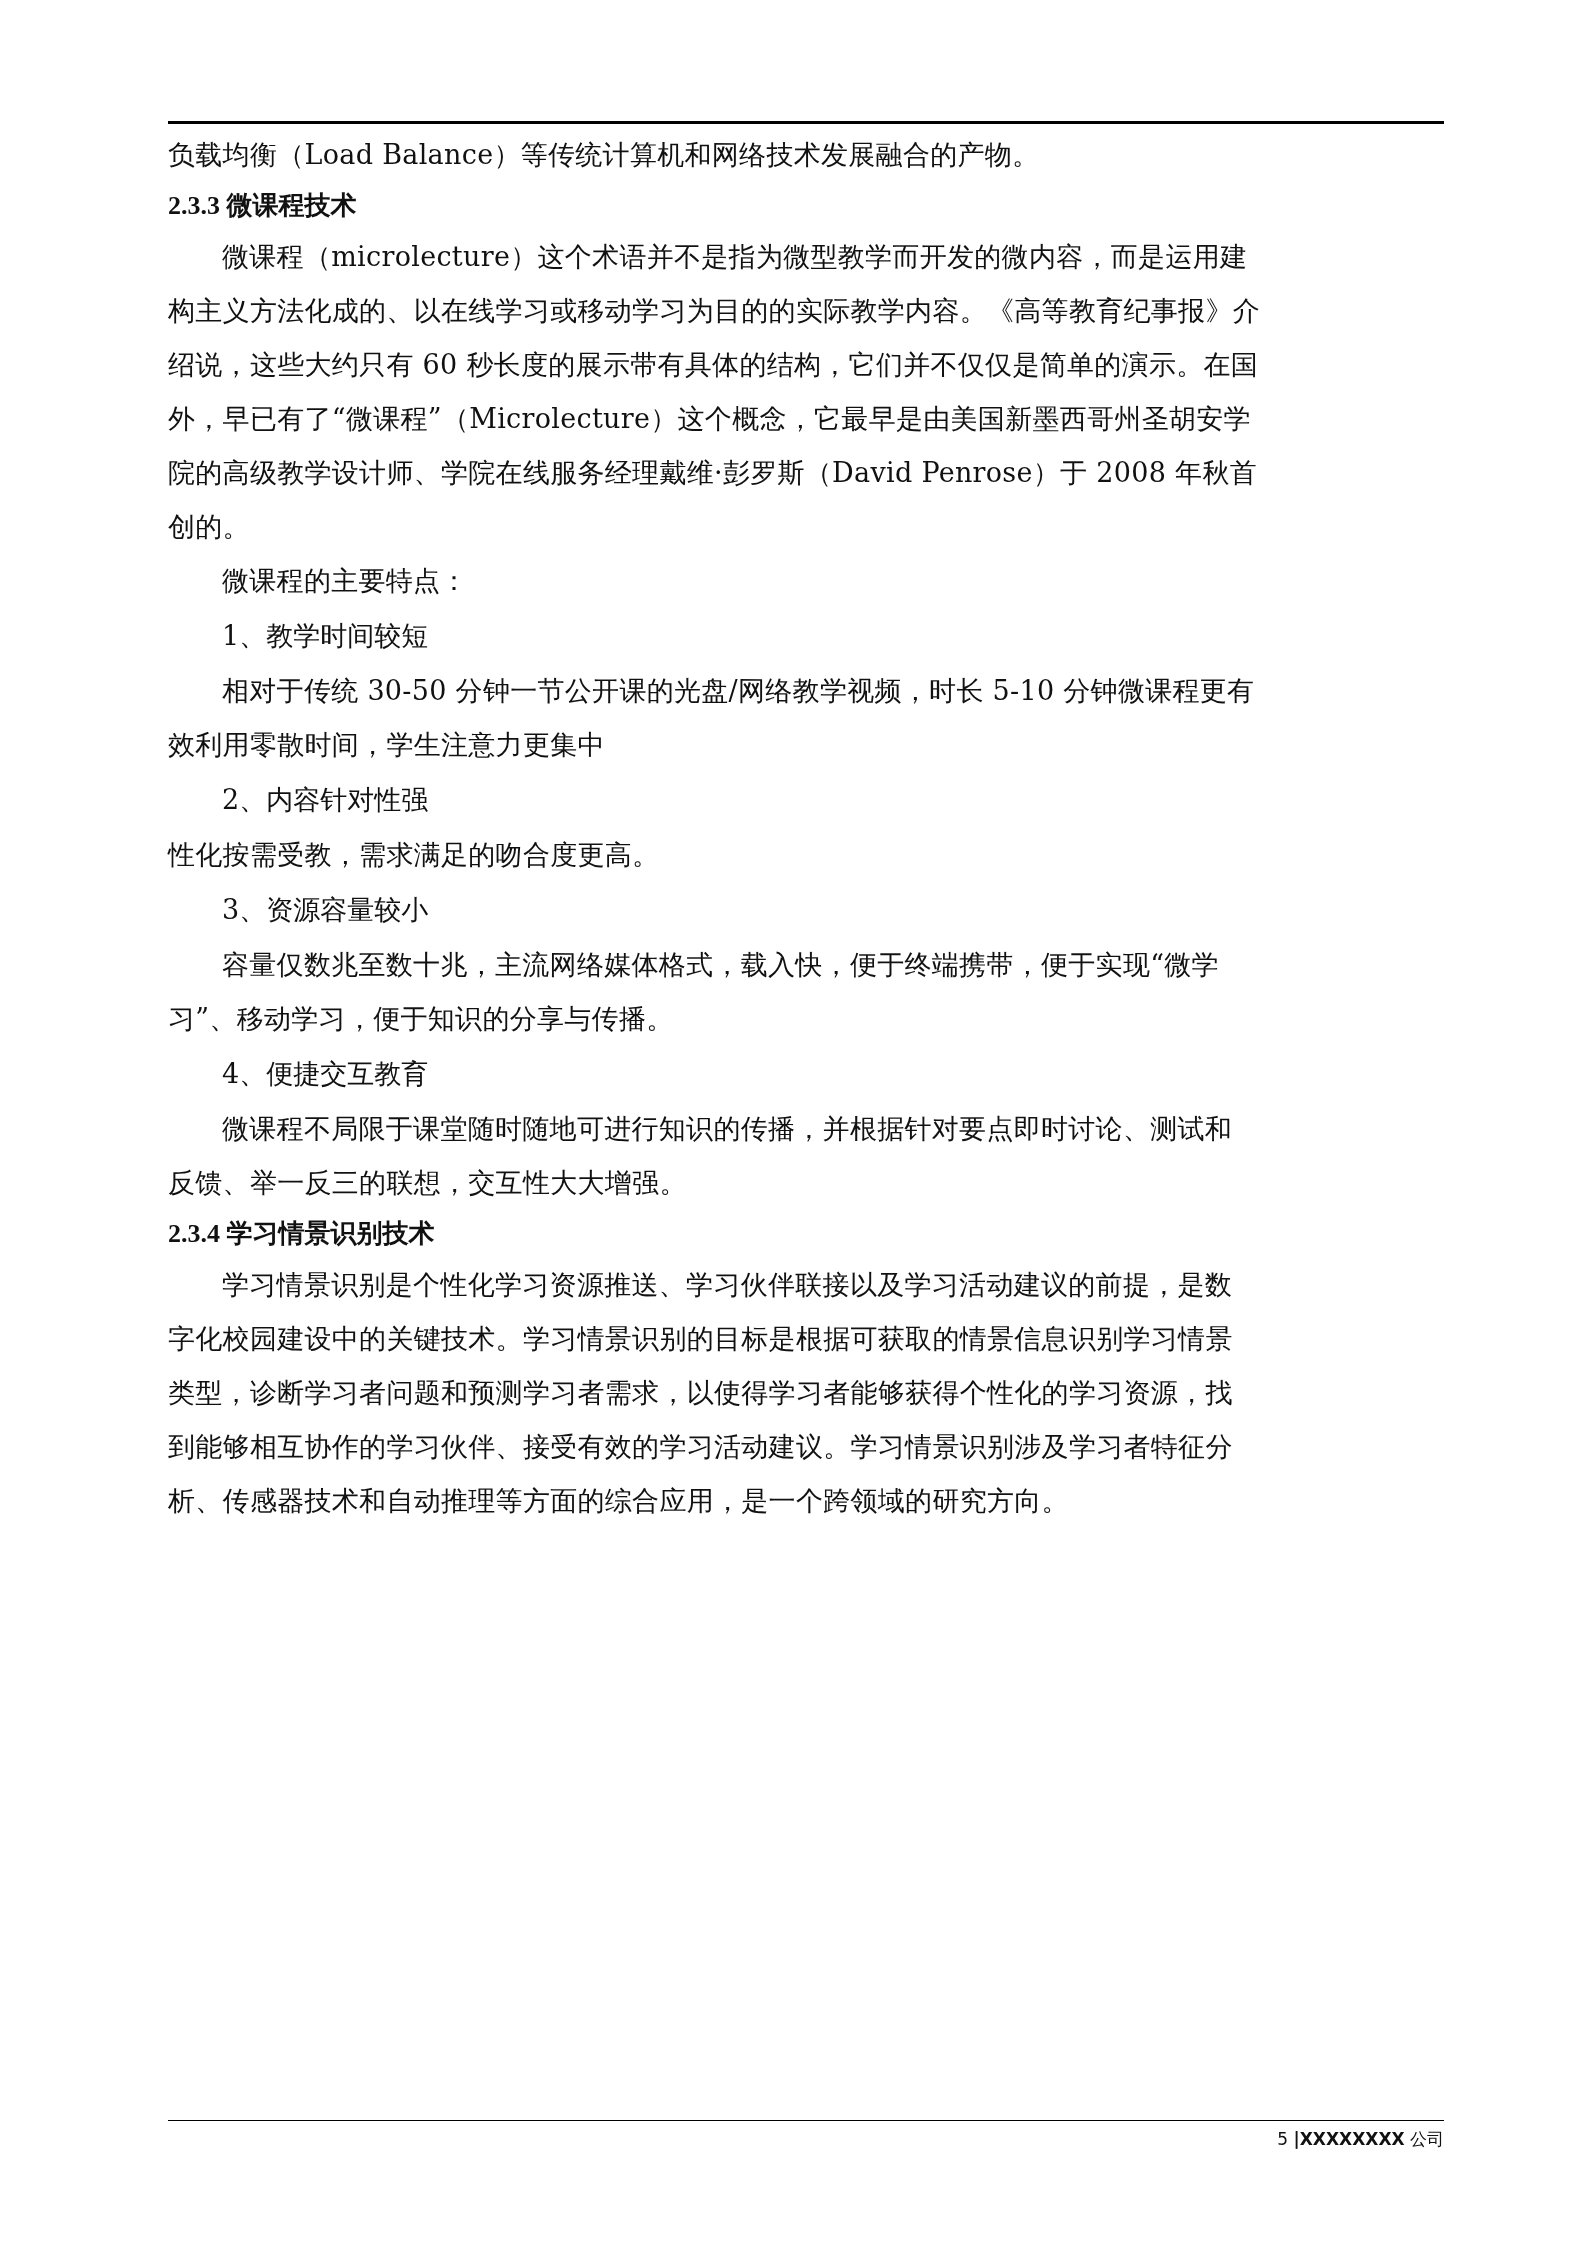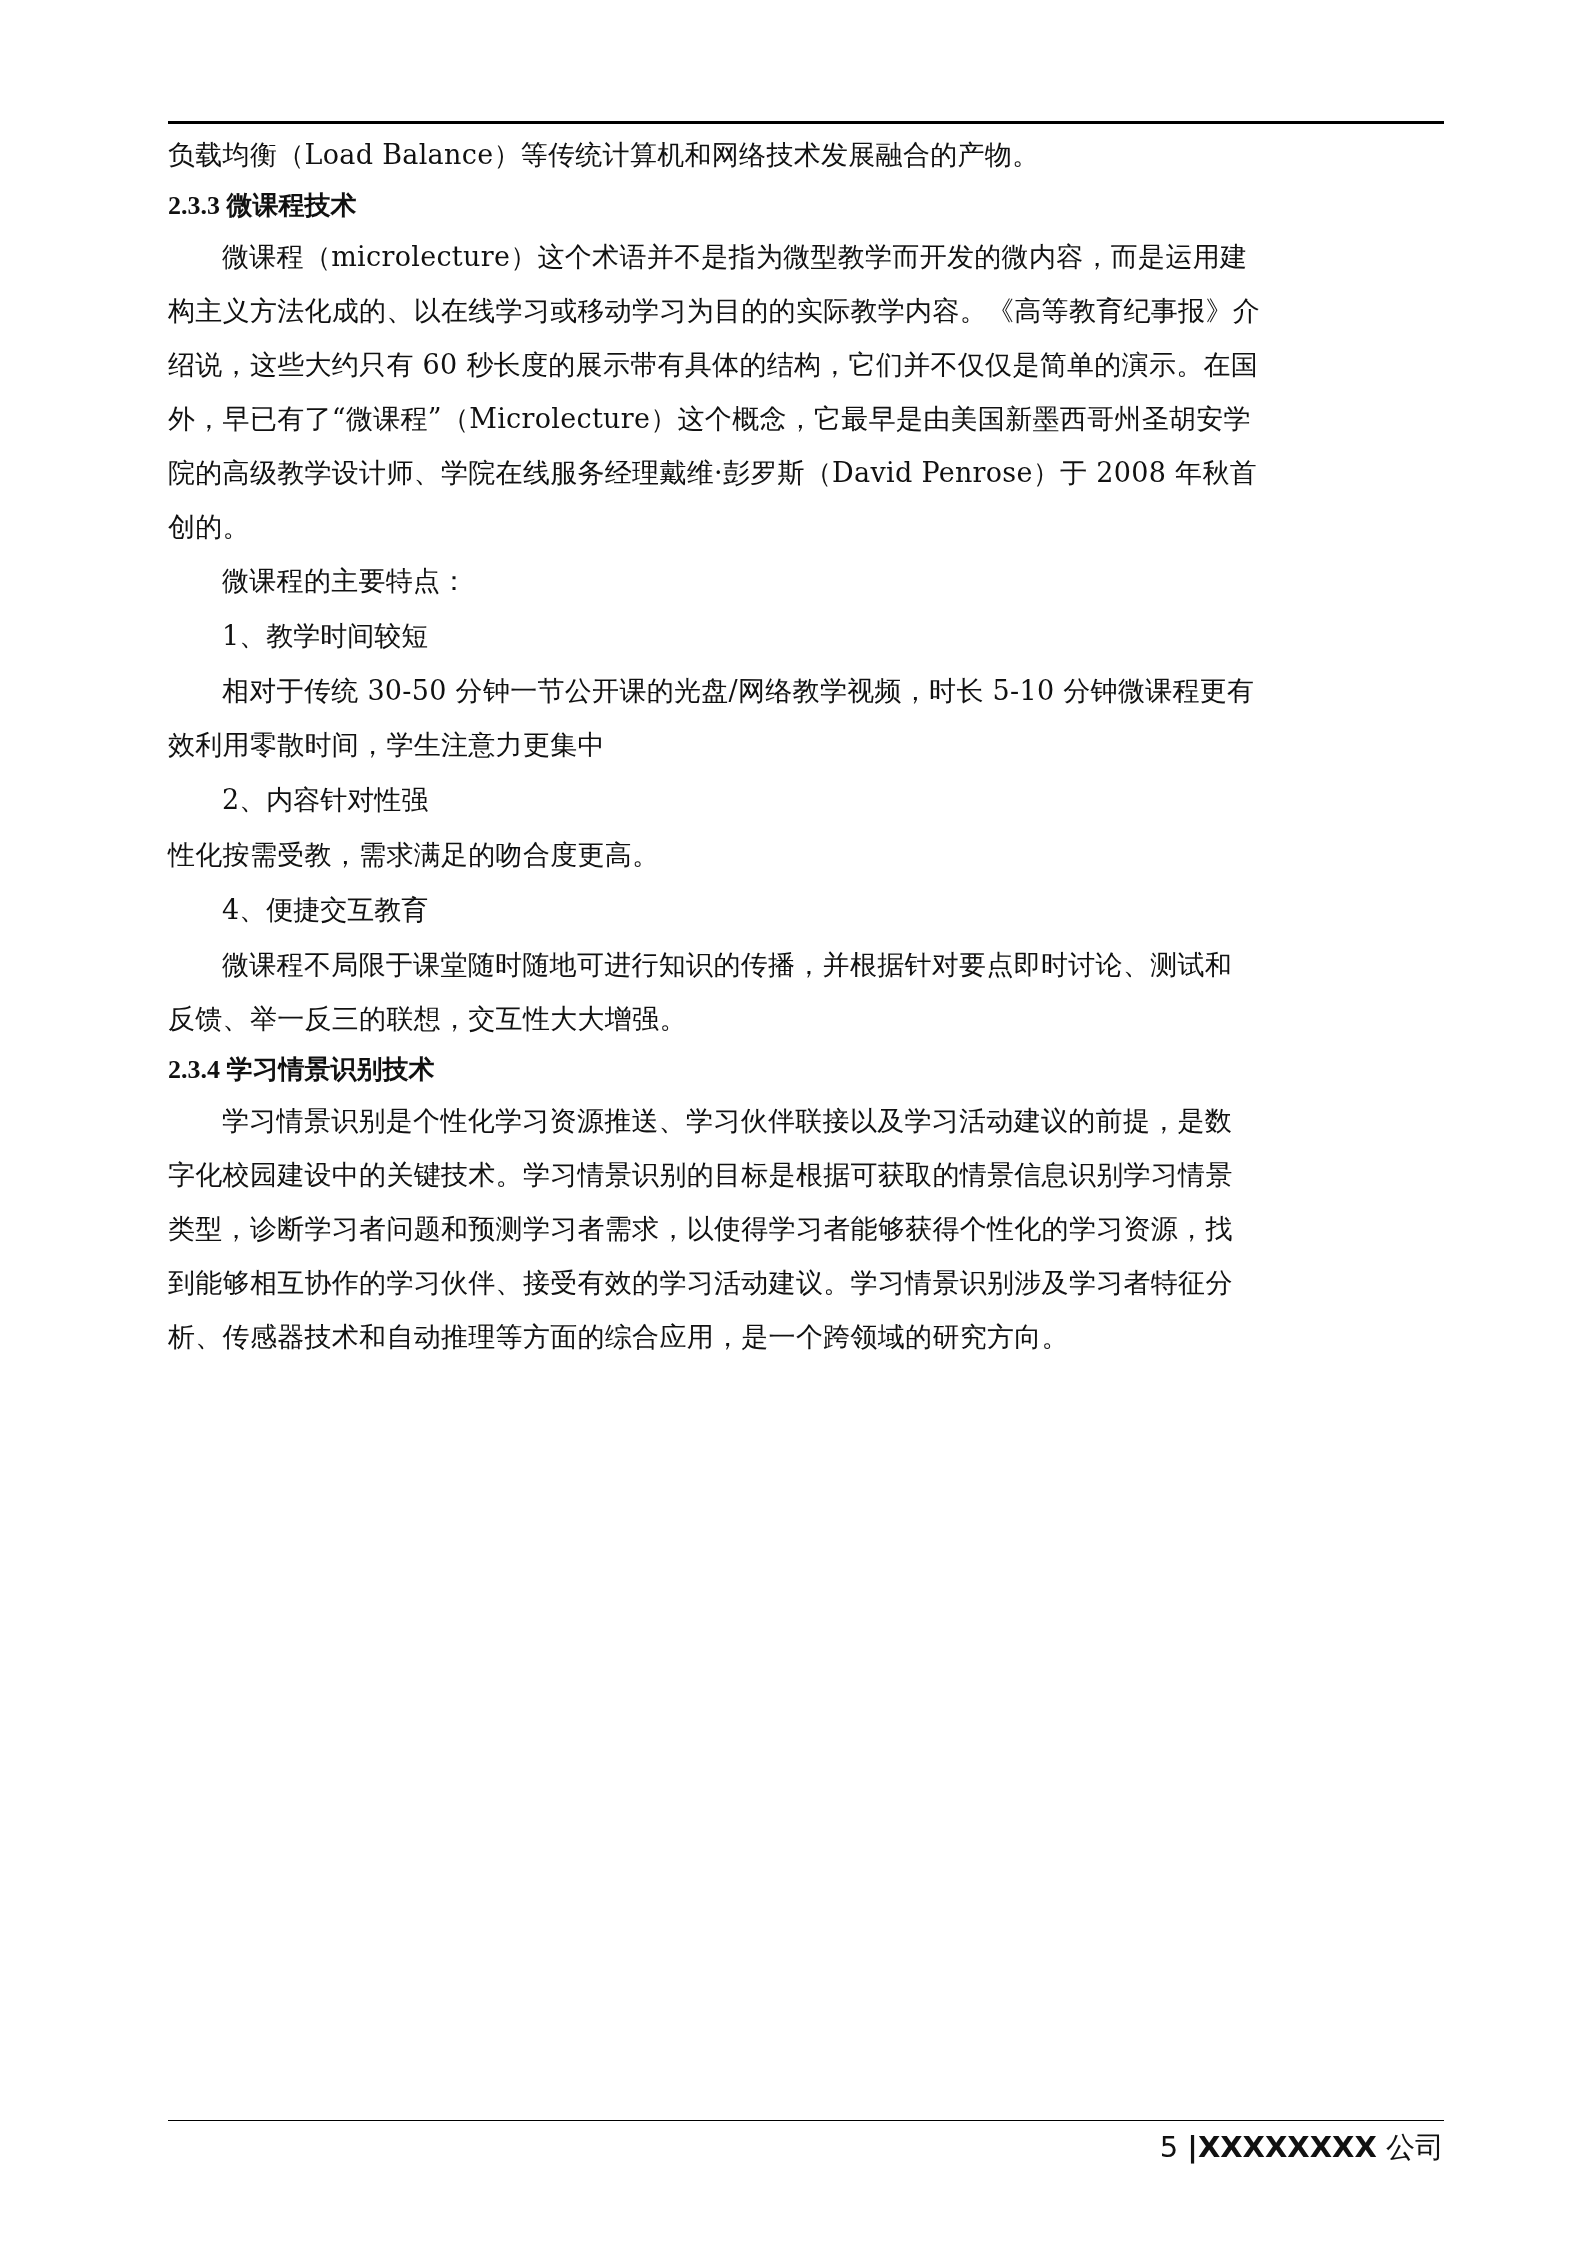--- a/index.html
+++ b/index.html
@@ -7,21 +7,21 @@
          font-family: "DejaVu Serif", "Liberation Serif", serif; color: #111; }
   .top-rule { position: absolute; left: 168px; top: 121px; width: 1276px; height: 3px; background: #000; }
   .content { position: absolute; left: 168px; top: 128px; width: 1276px; }
   .line { font-size: 27px; line-height: 54px; height: 54px; white-space: nowrap; letter-spacing: 0.3px; }
   .indent { padding-left: 54px; }
   .heading { font-family: Liberation Serif, serif; font-weight: bold; font-size: 26px;
              line-height: 48px; height: 48px; }
   .subhead { font-size: 27px; line-height: 56px; height: 56px; padding-left: 54px; }
   .bottom-rule { position: absolute; left: 168px; top: 2120px; width: 1276px; height: 1px; background: #000; }
   .footer { position: absolute; right: 143px; top: 2128px; font-family: "DejaVu Sans", "Liberation Sans", sans-serif;
-            font-size: 29px; color: #111; }
+            font-size: 17px; color: #111; }
   .footer b { font-weight: bold; }
 </style>
 </head>
 <body>
 
 <div class="top-rule"></div>
 
 <div class="content">
   <div class="line">负载均衡（Load Balance）等传统计算机和网络技术发展融合的产物。</div>
 
@@ -43,20 +43,25 @@
     <div class="subhead">1、教学时间较短</div>
     <div class="line indent">相对于传统 30-50 分钟一节公开课的光盘/网络教学视频，时长 5-10 分钟微课程更有</div>
     <div class="line">效利用零散时间，学生注意力更集中</div>
   </div>
 
   <div>
     <div class="subhead">2、内容针对性强</div>
     <div class="line">性化按需受教，需求满足的吻合度更高。</div>
   </div>
 
+  <div>
+    <div class="subhead">3、资源容量较小</div>
+    <div class="line indent">容量仅数兆至数十兆，主流网络媒体格式，载入快，便于终端携带，便于实现“微学</div>
+    <div class="line">习”、移动学习，便于知识的分享与传播。</div>
+  </div>
 
   <div>
     <div class="subhead">4、便捷交互教育</div>
     <div class="line indent">微课程不局限于课堂随时随地可进行知识的传播，并根据针对要点即时讨论、测试和</div>
     <div class="line">反馈、举一反三的联想，交互性大大增强。</div>
   </div>
 
   <div class="heading">2.3.4 学习情景识别技术</div>
 
   <div>

